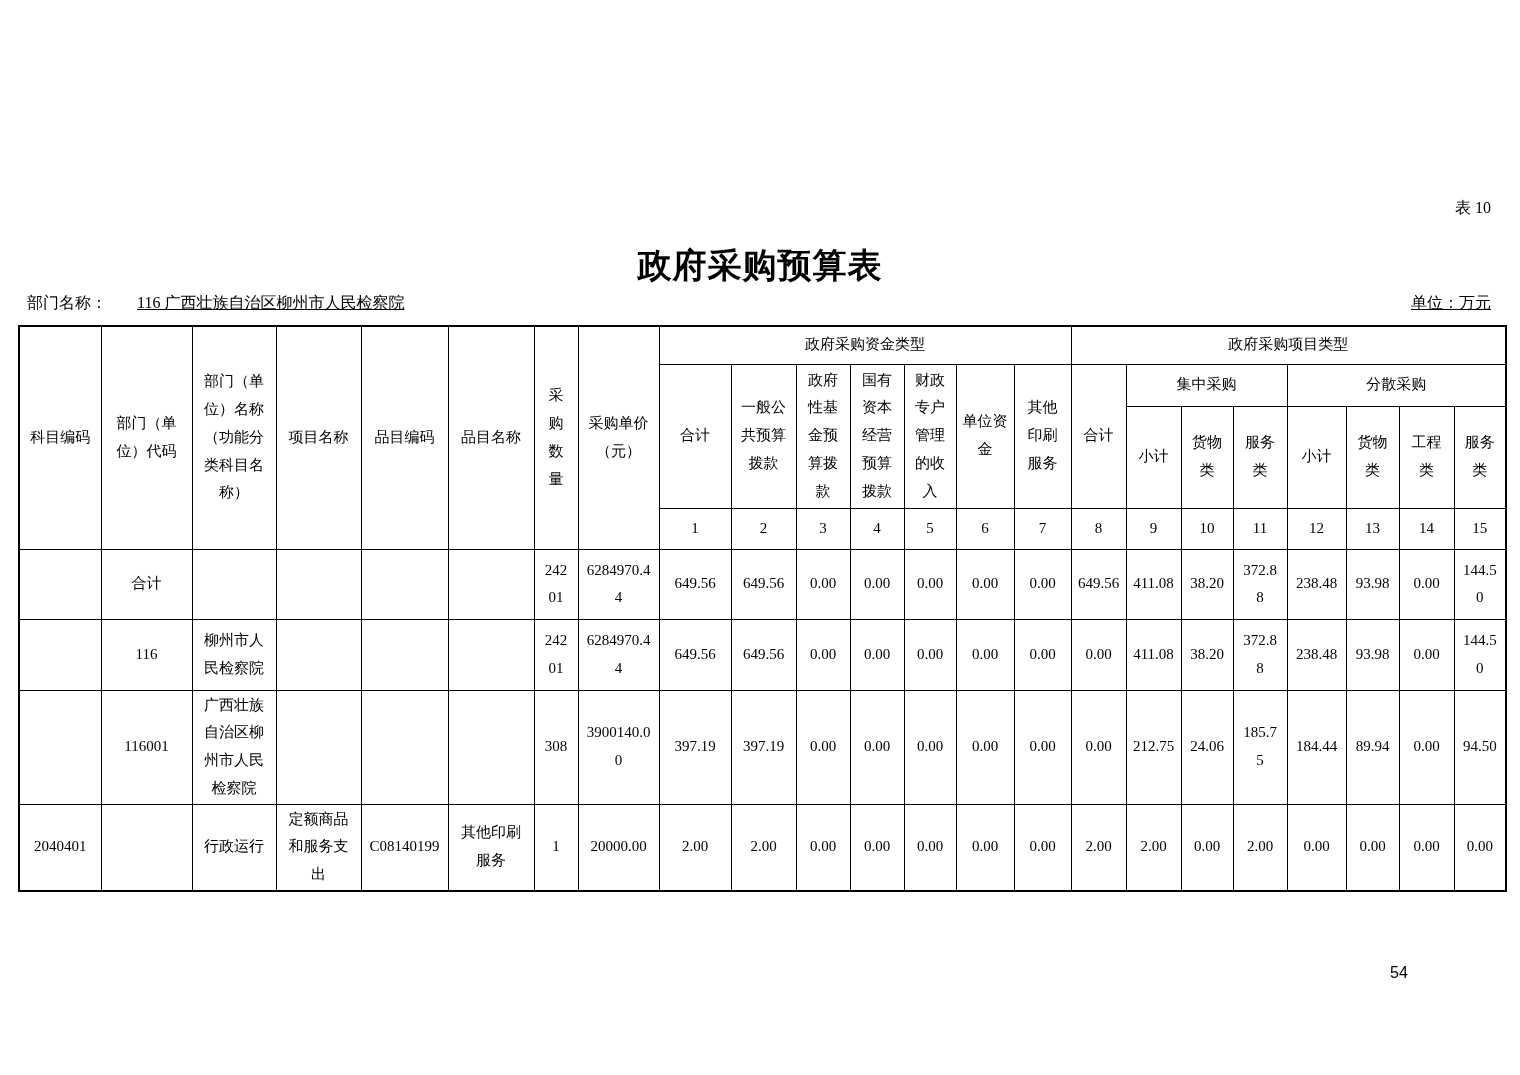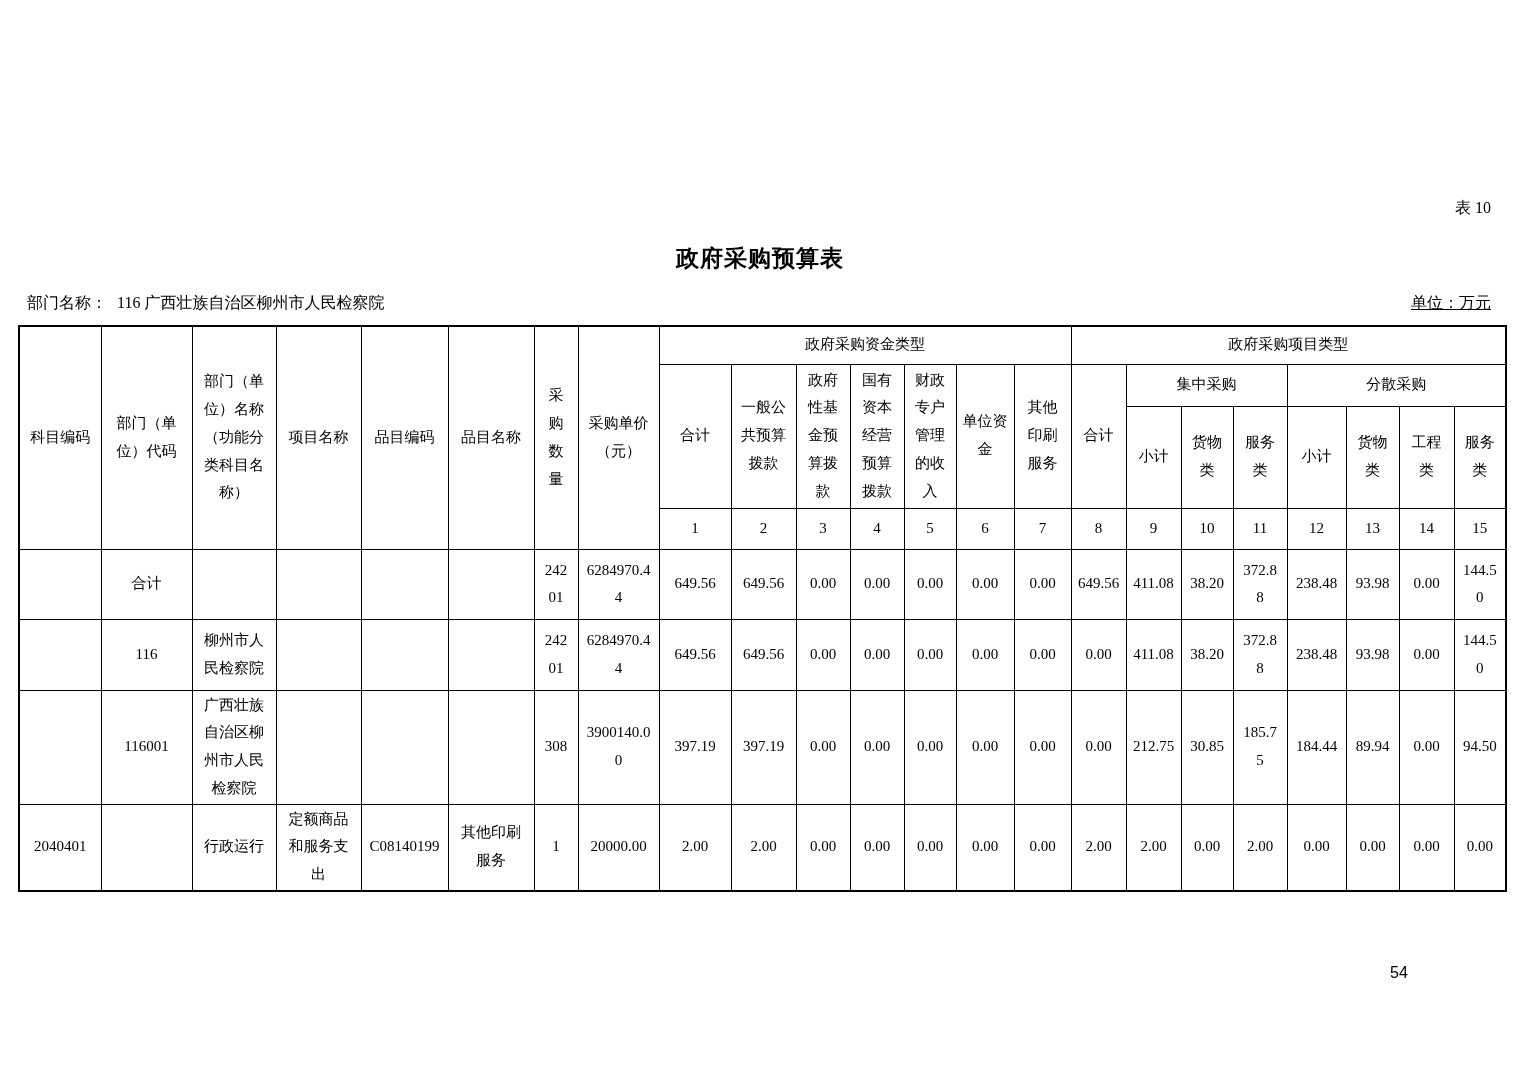--- a/index.html
+++ b/index.html
@@ -13,28 +13,28 @@
   }
   .page { position: relative; width: 1520px; height: 786px; }
 
   .table-tag {
     position: absolute; top: 198px; right: 29px;
     font-size: 16px;
   }
   .doc-title {
     position: absolute; top: 243px; left: 0; width: 100%;
     text-align: center;
-    font-size: 23px; font-weight: bold; letter-spacing: 1px;
+    font-size: 34px; font-weight: bold; letter-spacing: 1px;
     margin: 0;
   }
   .meta-left {
     position: absolute; top: 293px; left: 27px;
     font-size: 16px;
   }
-  .meta-left .dept-value { margin-left: 10px; }
+  .meta-left .dept-value { margin-left: 30px; text-decoration: underline; }
   .meta-right {
     position: absolute; top: 293px; right: 29px;
     font-size: 16px;
     text-decoration: underline;
   }
   .page-number {
     position: absolute; top: 964px; left: 1390px;
     font-family: "Liberation Sans", "DejaVu Sans", sans-serif;
     font-size: 16px;
   }
@@ -223,21 +223,21 @@
         <td>3900140.00</td>
         <td>397.19</td>
         <td>397.19</td>
         <td>0.00</td>
         <td>0.00</td>
         <td>0.00</td>
         <td>0.00</td>
         <td>0.00</td>
         <td>0.00</td>
         <td>212.75</td>
-        <td>30.85</td>
+        <td>24.06</td>
         <td>185.75</td>
         <td>184.44</td>
         <td>89.94</td>
         <td>0.00</td>
         <td>94.50</td>
       </tr>
 
       <tr class="rd4">
         <td>2040401</td>
         <td></td>

